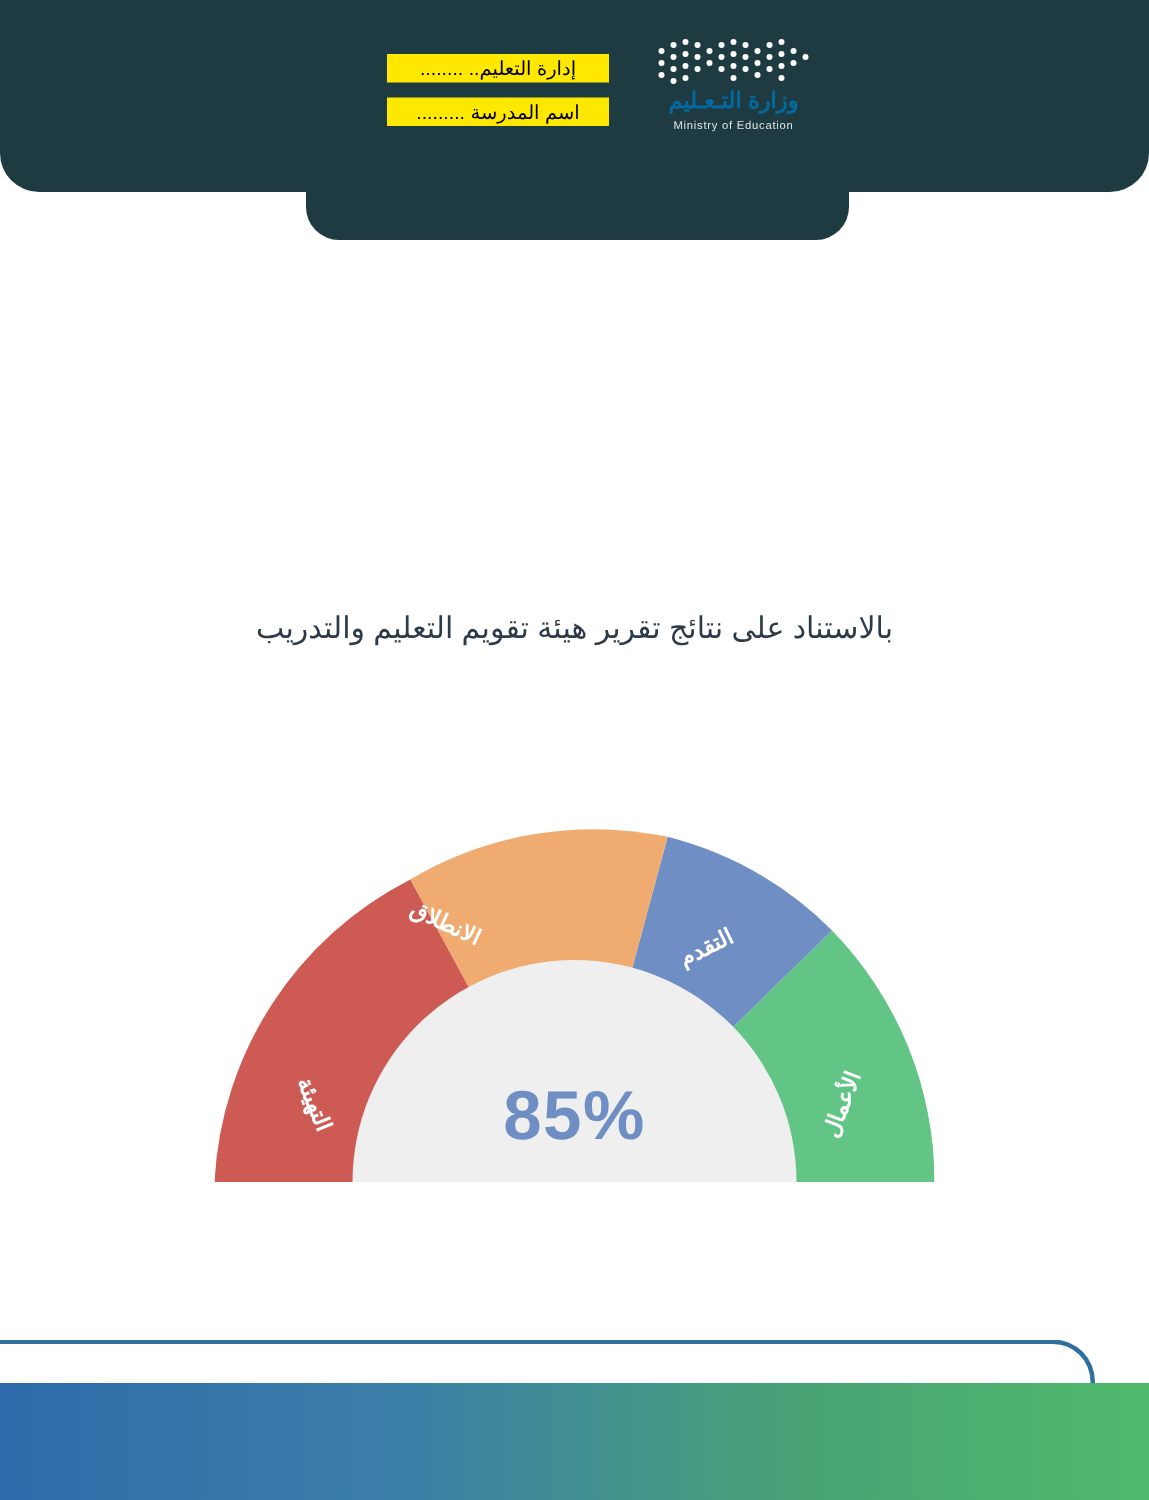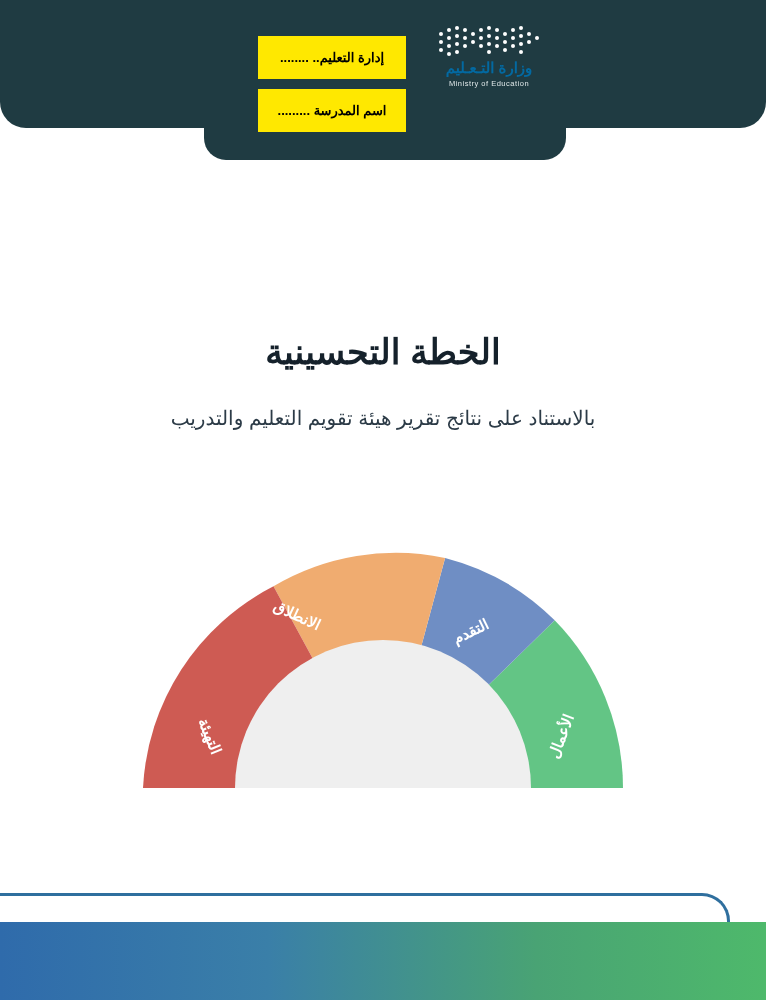--- a/index.html
+++ b/index.html
@@ -90,24 +90,24 @@
     position: absolute;
     top: 36px;
     left: 258px;
     width: 148px;
     text-align: center;
   }
   .school-line {
     background: #ffe800;
     color: #000000;
     font-size: 13px;
-    font-weight: bold;
+    font-weight: normal;
     line-height: 19px;
     display: block;
-    padding: 12px 2px;
+    padding: 0 2px;
     white-space: nowrap;
     text-align: center;
   }
   .school-line + .school-line {
     margin-top: 10px;
   }
 
   
   .title-main {
     position: absolute;
@@ -232,21 +232,20 @@
     </div>
     <div class="logo-name">وزارة التـعـليم</div>
     <div class="logo-sub">Ministry of Education</div>
   </div>
 
   <div class="school-block">
     <span class="school-line">إدارة التعليم.. ........</span>
     <span class="school-line">اسم المدرسة .........</span>
   </div>
 
-  <div class="title-main">الخطة التحسينية</div>
   <div class="title-sub">بالاستناد على نتائج تقرير هيئة تقويم التعليم والتدريب</div>
 
   <div class="gauge">
     <svg width="480" height="270" viewBox="0 0 480 270">
 
       <path d="M240,240 L480,240 A240,240 0 0,0 411.7,72.3 L240,240 Z" fill="#63C585"></path>
 
       <path d="M240,240 L411.7,72.3 A240,240 0 0,0 302.1,9.9 L240,240 Z" fill="#6F8EC4"></path>
 
       <path d="M240,240 L302.1,9.9 A240,240 0 0,0 130.5,38.3 L240,240 Z" fill="#F0AC70"></path>
@@ -254,18 +253,19 @@
       <path d="M240,240 L130.5,38.3 A240,240 0 0,0 0,240 L240,240 Z" fill="#CE5B53"></path>
 
       <path d="M240,240 m-148,0 a148,148 0 0,1 296,0 Z" fill="#EFEFEF"></path>
       <rect x="0" y="240" width="480" height="30" fill="#ffffff"></rect>
 
       <text class="seg-label" x="62" y="190" transform="rotate(68 62 190)" text-anchor="middle">التهيئة</text>
       <text class="seg-label" x="152" y="72" transform="rotate(25 152 72)" text-anchor="middle">الانطلاق</text>
       <text class="seg-label" x="330" y="88" transform="rotate(-26 330 88)" text-anchor="middle">التقدم</text>
       <text class="seg-label" x="423" y="190" transform="rotate(-69 423 190)" text-anchor="middle">الأعمال</text>
     </svg>
+    <div class="gauge-value">85%</div>
   </div>
 
   <div class="bottom-outline"></div>
   <div class="bottom-band"></div>
 
 </div>
 
 </body></html>

